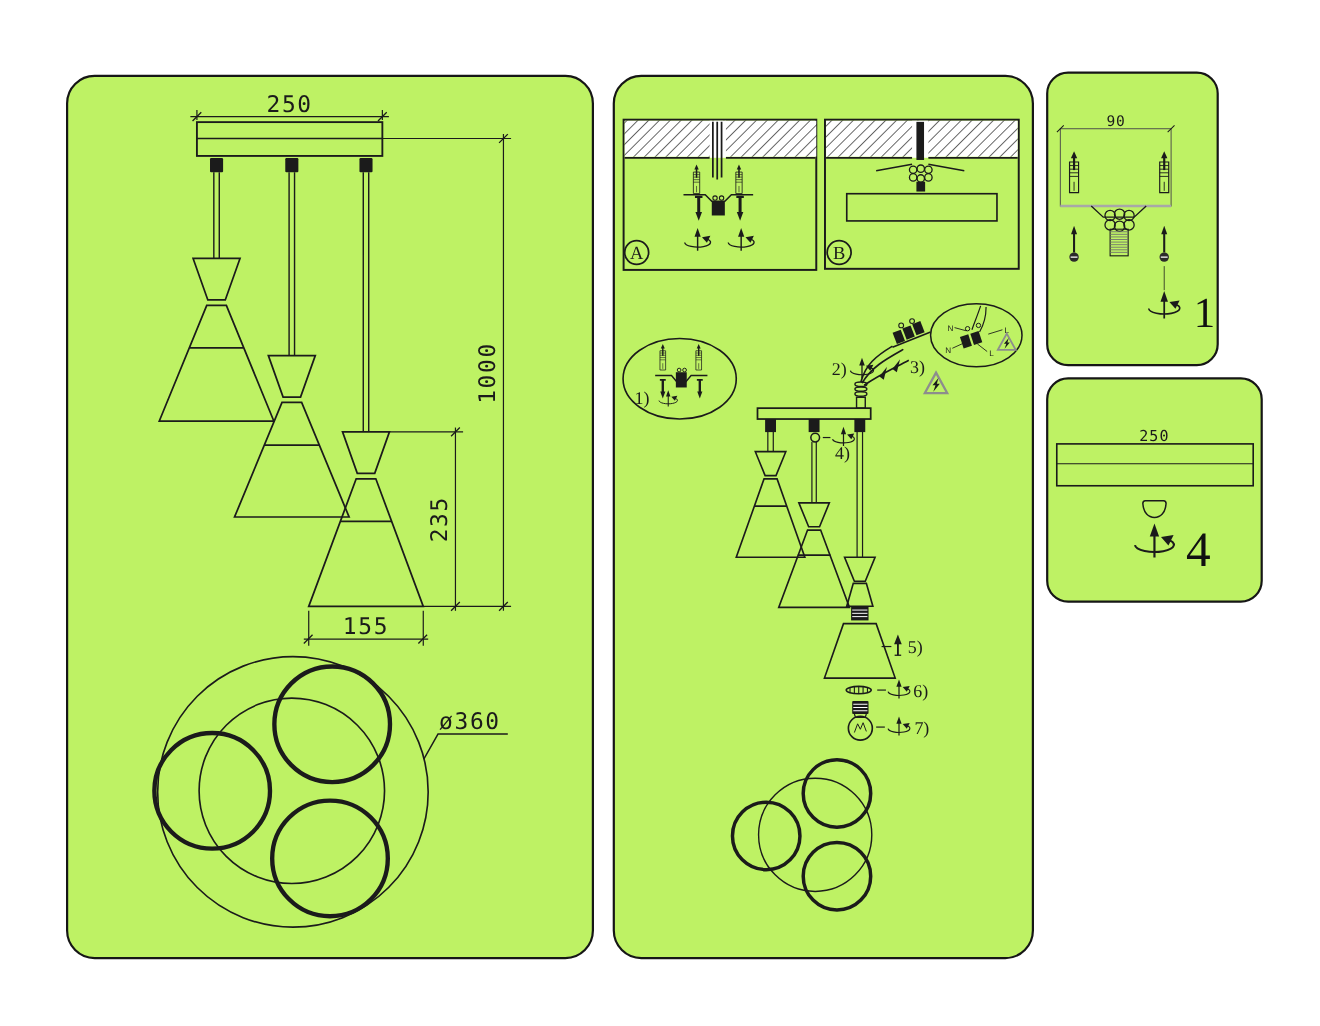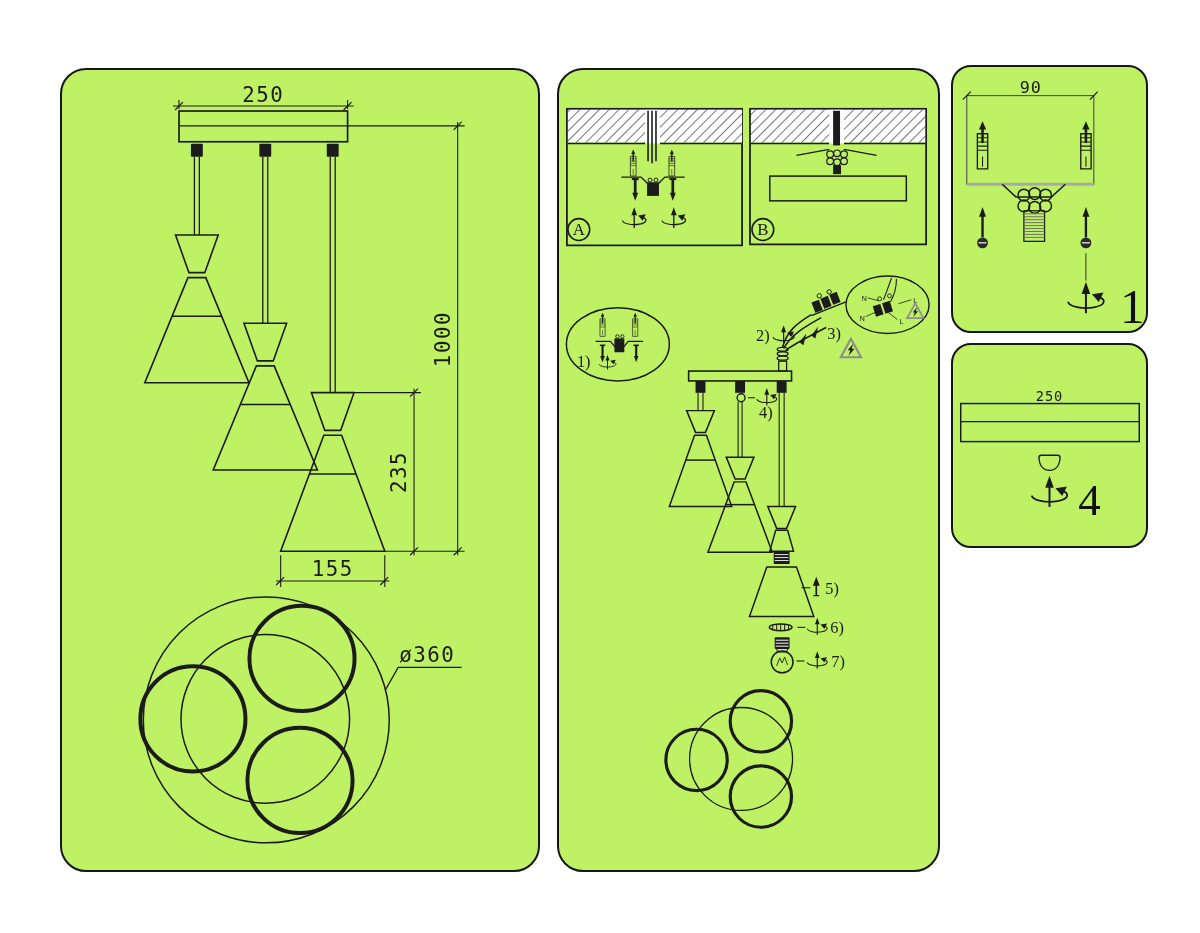--- a/index.html
+++ b/index.html
@@ -1,21 +1,21 @@
 <!DOCTYPE html>
 <html><head>
 <meta charset="utf-8">
 <style>
   html,body{margin:0;padding:0;}
   body{width:1200px;height:933px;position:relative;background:#ffffff;overflow:hidden;
        font-family:"Liberation Sans",sans-serif;}
   .panel{position:absolute;background:#bef264;border:2.2px solid #161616;border-radius:26px;box-sizing:border-box;}
   #p-left{left:60px;top:68px;width:480px;height:804px;}
   #p-mid{left:557px;top:68px;width:383px;height:804px;}
-  #p-d1{left:951px;top:65px;width:197px;height:268px;border-radius:20px;}
+  #p-d1{left:951px;top:65px;width:157px;height:268px;border-radius:20px;}
   #p-d4{left:951px;top:343px;width:197px;height:205px;border-radius:20px;}
   svg.draw{display:block;width:100%;height:100%;}
   .ln{stroke:#1b1b1b;fill:none;}
   .fill{fill:#1b1b1b;stroke:none;}
   .t-dim{font-family:"DejaVu Sans Mono",monospace;font-size:21px;letter-spacing:1.5px;fill:#1b1b1b;}
   .t-dim-s{font-family:"DejaVu Sans Mono",monospace;font-size:17px;letter-spacing:1px;fill:#1b1b1b;}
   .t-dim-xs{font-family:"DejaVu Sans Mono",monospace;font-size:14px;letter-spacing:1px;fill:#1b1b1b;}
   .t-step{font-family:"Liberation Serif",serif;font-size:16.5px;fill:#1b1b1b;}
   .t-ab{font-family:"Liberation Serif",serif;font-size:17px;fill:#1b1b1b;}
   .t-big{font-family:"Liberation Serif",serif;font-size:50px;fill:#111;}

